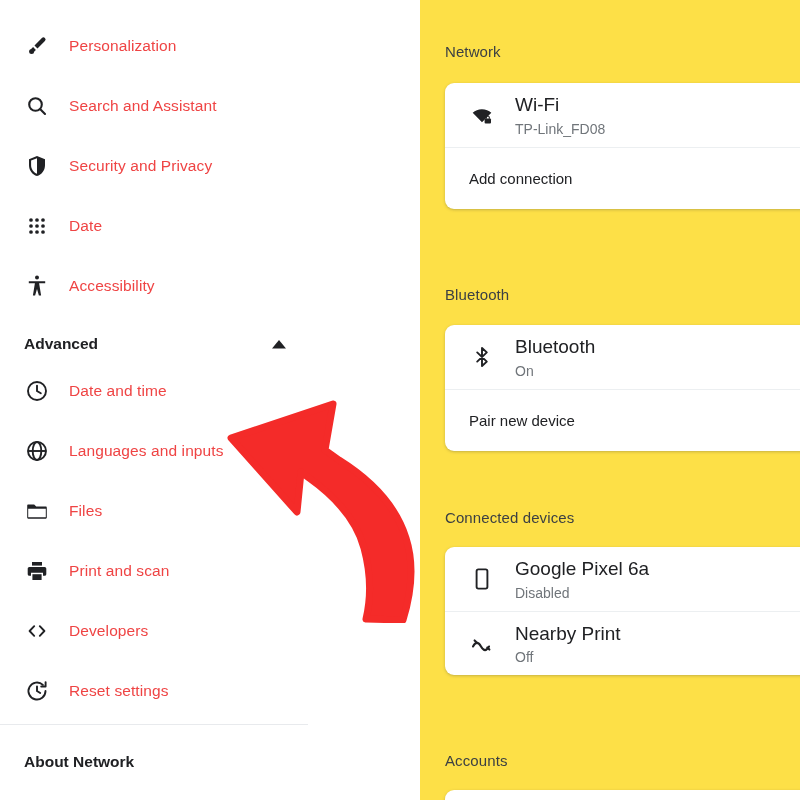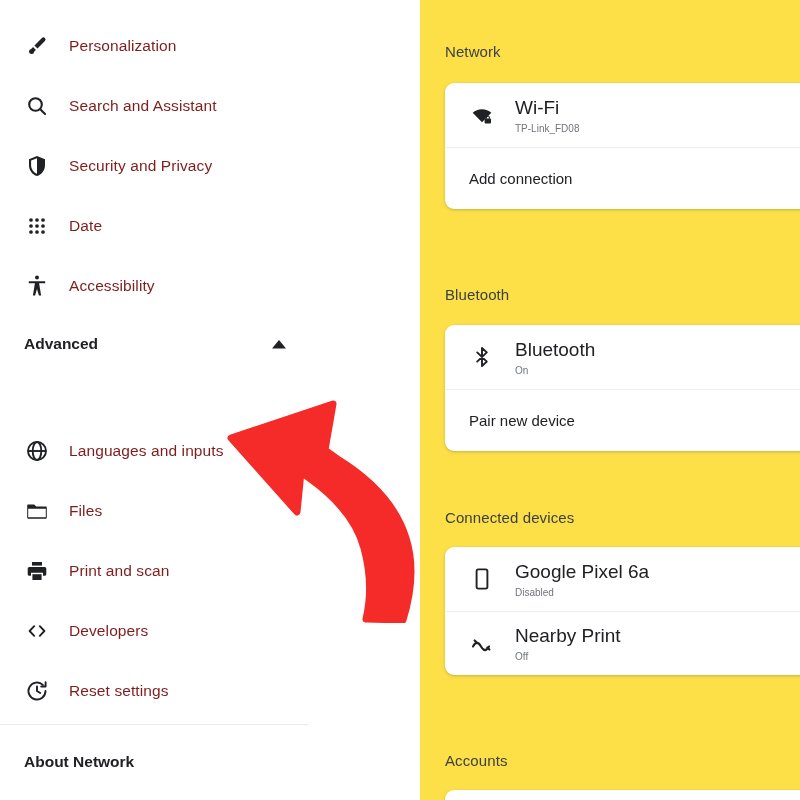--- a/index.html
+++ b/index.html
@@ -27,21 +27,21 @@
     width: 28px; height: 28px;
     margin-left: 23px;
     display: flex; align-items: center; justify-content: center;
     flex: 0 0 auto;
     color: #202124;
   }
   .nav-icon svg { display:block; }
   .nav-label {
     margin-left: 18px;
     font-size: 15.5px;
-    color: #7f1d1d;
+    color: #ef4444;
     letter-spacing: .1px;
     white-space: nowrap;
   }
   .nav-section {
     position: absolute; left: 0;
     width: 308px; height: 40px;
     display: flex; align-items: center; justify-content: space-between;
     cursor: pointer;
   }
   .nav-section .sect-label {
@@ -107,21 +107,21 @@
   }
   .row + .row { border-top: 1px solid #eceff1; }
   .row-icon {
     width: 30px; height: 30px;
     display: flex; align-items: center; justify-content: center;
     flex: 0 0 auto;
     color: #202124;
   }
   .row-text { margin-left: 18px; display: flex; flex-direction: column; justify-content: center; }
   .row-title { font-size: 19px; color: #202124; line-height: 1.45; white-space: nowrap; }
-  .row-sub   { font-size: 10px; color: #70757a; line-height: 1.45; white-space: nowrap; }
+  .row-sub   { font-size: 14px; color: #70757a; line-height: 1.45; white-space: nowrap; }
   .row-plain {
     display: flex; align-items: center;
     height: 62px;
     padding-left: 24px;
     font-size: 15px;
     color: #202124;
     cursor: pointer;
   }
   .row-plain.bordered { border-top: 1px solid #eceff1; }
 
@@ -199,20 +199,29 @@
 
     <div class="nav-section" style="top:324px">
       <span class="sect-label">Advanced</span>
       <span class="chev">
         <svg width="14" height="9" viewBox="0 0 14 9" fill="currentColor">
             <path d="M7 0l7 8.4H0z"></path>
           </svg>
       </span>
     </div>
 
+    <div class="nav-item" style="top:367px">
+      <span class="nav-icon">
+        <svg width="24" height="24" viewBox="0 0 24 24" fill="none" stroke="currentColor" stroke-width="1.9">
+          <circle cx="12" cy="12" r="9"></circle>
+            <path d="M12 6.6V12l3.8 2.3" stroke-linecap="round"></path>
+        </svg>
+      </span>
+      <span class="nav-label">Date and time</span>
+    </div>
 
     <div class="nav-item" style="top:427px">
       <span class="nav-icon">
         <svg width="24" height="24" viewBox="0 0 24 24" fill="none" stroke="currentColor" stroke-width="1.9">
           <circle cx="12" cy="12" r="9"></circle>
             <path d="M3 12h18"></path>
             <ellipse cx="12" cy="12" rx="4.3" ry="9"></ellipse>
         </svg>
       </span>
       <span class="nav-label">Languages and inputs</span>

